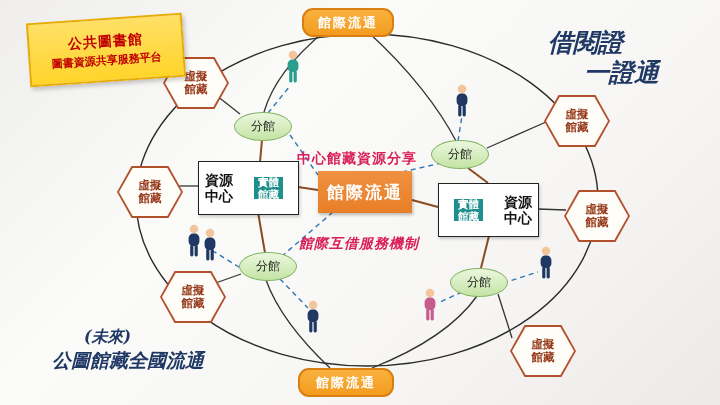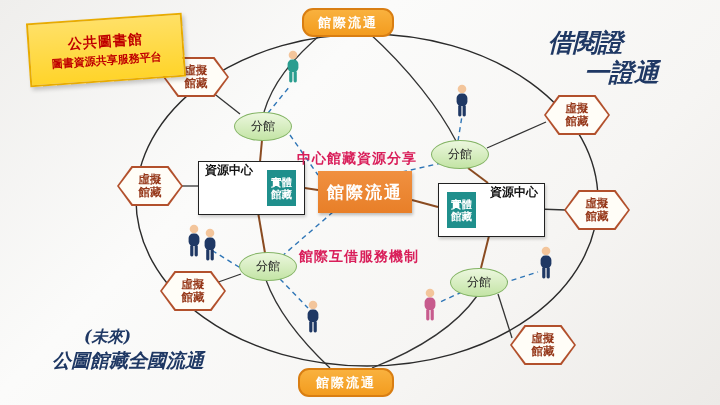--- a/index.html
+++ b/index.html
@@ -23,45 +23,45 @@
 
   
   .platform{position:absolute;left:318px;top:171px;width:94px;height:42px;z-index:3;
     background:linear-gradient(#f09040,#e87f28);color:#fff;font-weight:bold;font-size:17px;
     display:flex;align-items:center;justify-content:center;letter-spacing:2px;
     box-shadow:1px 2px 3px rgba(0,0,0,.25);}
 
   
   .resgroup{position:absolute;z-index:3;display:flex;align-items:stretch;background:#fff;
     border:1.5px solid #222;box-shadow:1px 2px 3px rgba(0,0,0,.2);}
-  .res-label{display:flex;justify-content:center;text-align:center;
-    padding:2px 6px;font-weight:bold;font-size:12px;line-height:1.15;color:#111;}
+  .res-label{display:flex;flex-direction:column;justify-content:center;text-align:center;
+    padding:2px 6px;font-weight:bold;font-size:14px;line-height:1.15;color:#111;}
   .phys{display:flex;flex-direction:column;justify-content:center;text-align:right;
-    margin:8px;padding:2px 4px;background:#1f8f8c;color:#fff;font-weight:bold;
+    margin:15px;padding:2px 4px;background:#1f8f8c;color:#fff;font-weight:bold;
     font-size:10.5px;line-height:1.15;}
 
   
   .branch{position:absolute;z-index:3;width:56px;height:27px;border-radius:50%;
     background:linear-gradient(#ecf7de,#c3e4a5);border:1px solid #84b465;
     display:flex;align-items:center;justify-content:center;
     font-size:12px;font-weight:normal;color:#222;}
 
   
-  .hex{position:absolute;z-index:3;width:66px;height:40px;}
+  .hex{position:absolute;z-index:3;width:66px;height:52px;}
   .hex-outer{position:absolute;inset:0;background:#b2502c;
     clip-path:polygon(22% 0,78% 0,100% 50%,78% 100%,22% 100%,0 50%);}
   .hex-inner{position:absolute;inset:2px;background:#fffdf7;
     clip-path:polygon(22% 0,78% 0,100% 50%,78% 100%,22% 100%,0 50%);
     display:flex;flex-direction:column;align-items:center;justify-content:center;
     font-size:11.5px;font-weight:bold;line-height:1.15;color:#96381a;}
 
   
   .note{position:absolute;z-index:4;color:#d91e5a;font-weight:bold;font-size:14px;letter-spacing:1px;}
   .note.share{left:297px;top:150px;}
-  .note.loan{left:299px;top:248px;}
+  .note.loan{left:299px;top:235px;font-style:italic;}
 
   
   .hand{position:absolute;z-index:4;color:#1f3864;font-family:"DejaVu Serif",serif;
     font-style:italic;font-weight:bold;}
   .card-note{left:548px;top:28px;font-size:25px;line-height:1.2;}
   .card-note .indent{margin-left:36px;}
   .future-note{left:52px;top:326px;font-size:18px;line-height:1.35;}
   .future-note .l1{margin-left:32px;font-size:16px;}
   .future-note .l2{font-size:19px;}
 

